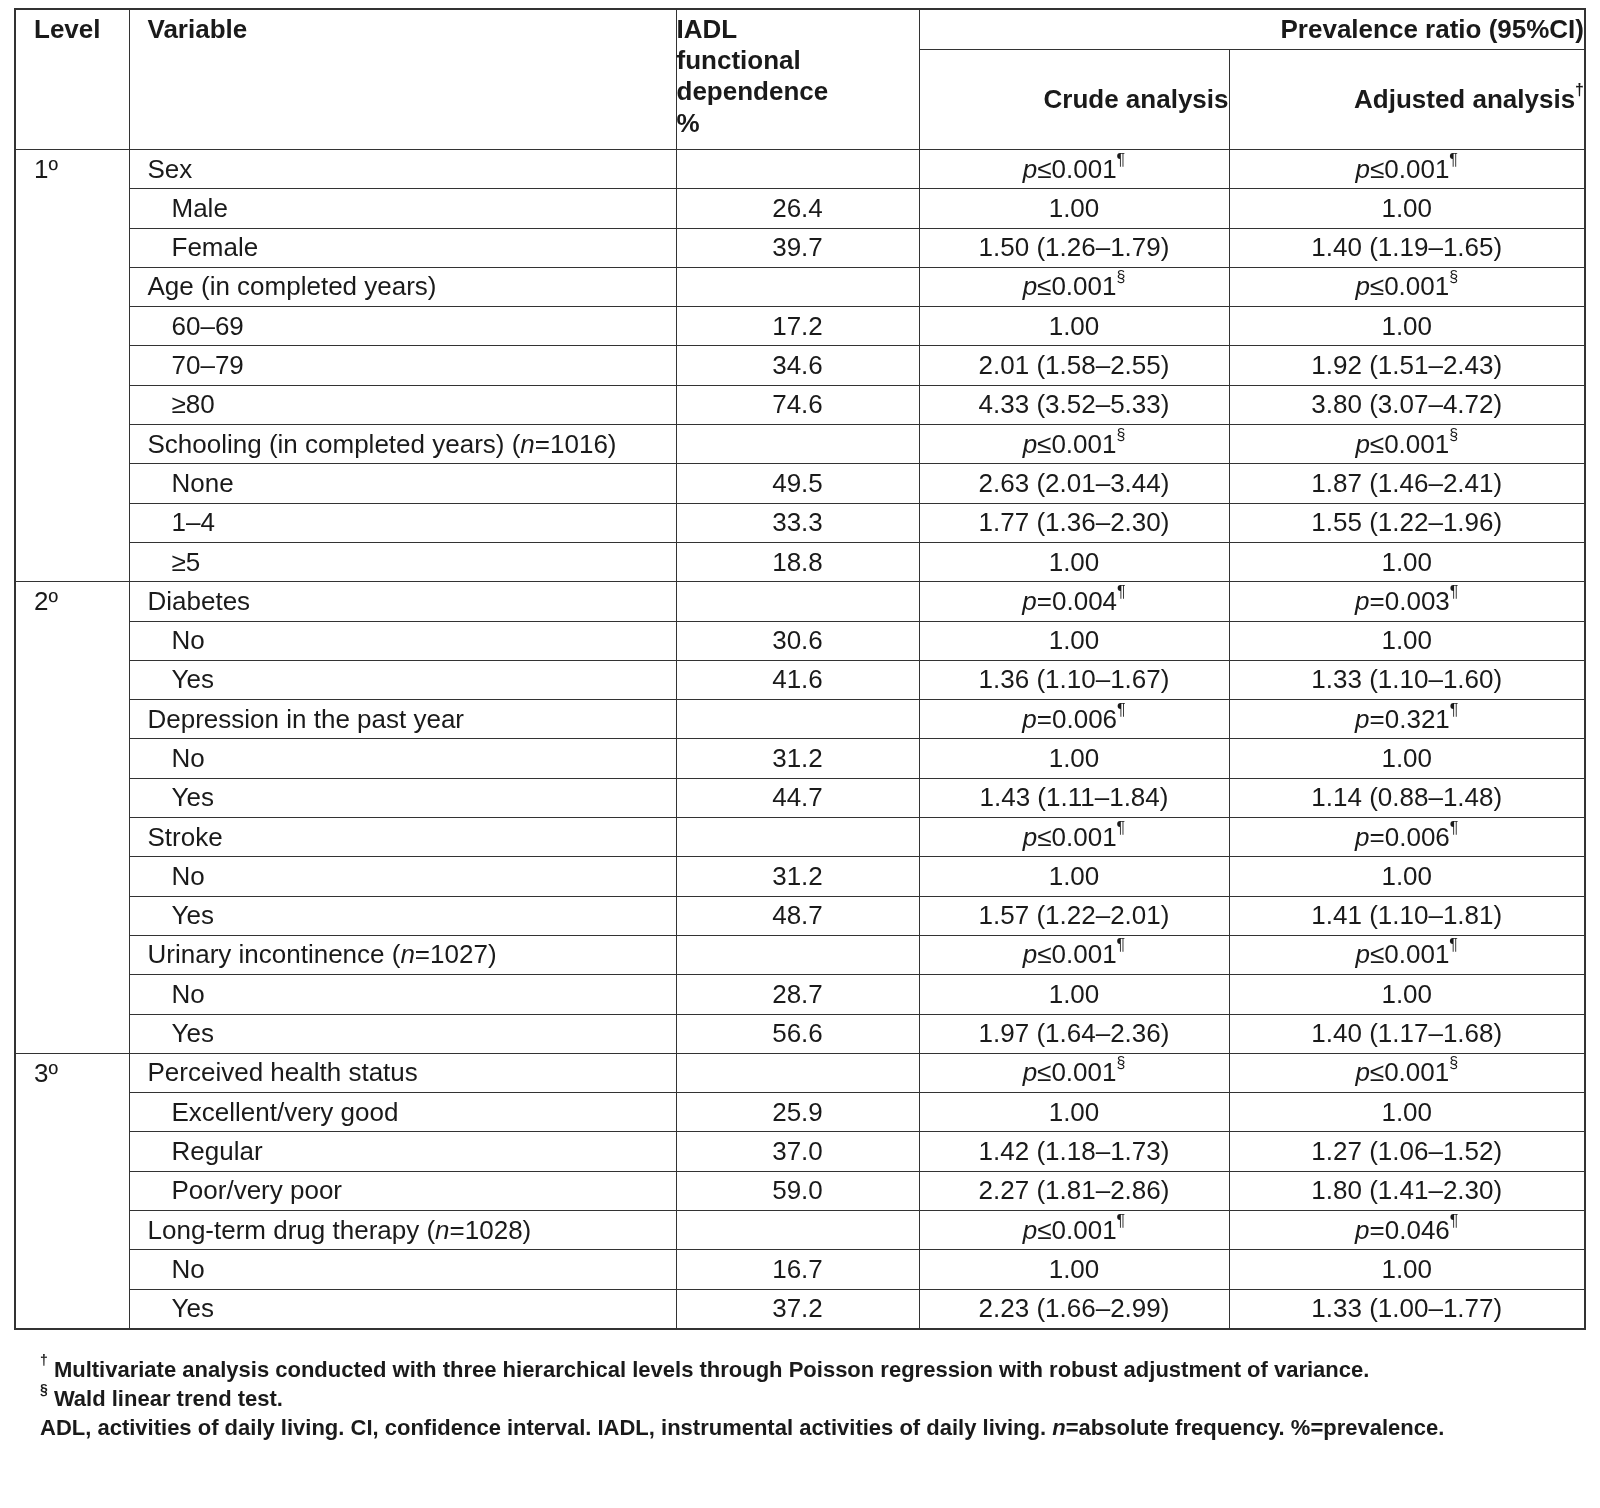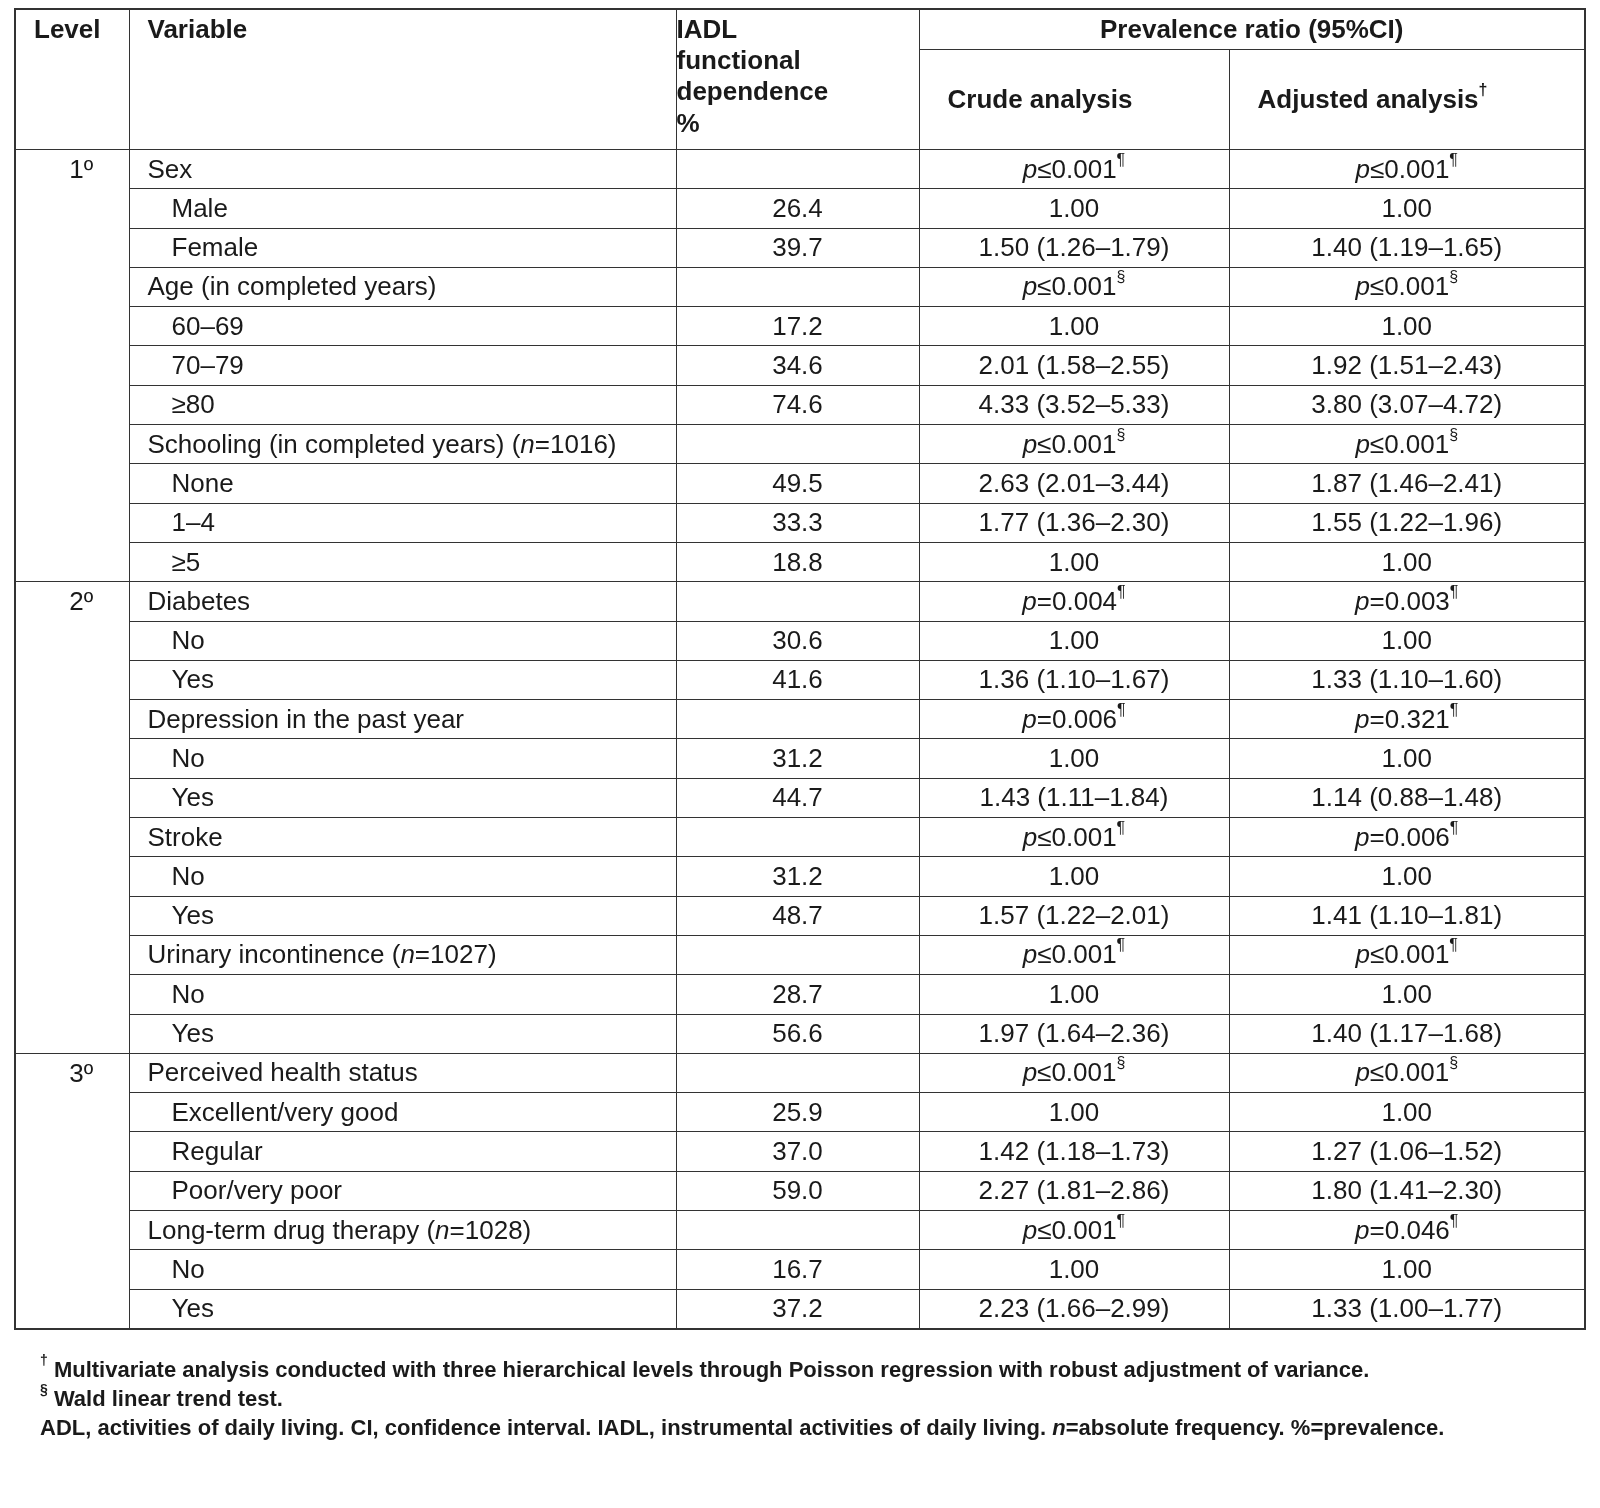--- a/index.html
+++ b/index.html
@@ -8,25 +8,25 @@
   table { border-collapse:collapse; width:1570px; table-layout:fixed; border:2px solid #333; }
   th, td { border:1.5px solid #333; font-size:26px; line-height:1.2; padding:0; }
   th { font-weight:bold; }
   .c-level { width:114px; }
   .c-var { width:547px; }
   .c-iadl { width:243px; }
   .c-crude { width:310px; }
   .c-adj { width:356px; }
   thead th.level, thead th.var { text-align:left; vertical-align:top; padding:4px 0 0 18px; }
   thead th.iadl { text-align:left; vertical-align:top; padding-top:4px; }
-  thead th.pr { text-align:center; height:37px; }
-  thead th.sub { text-align:left; height:94px;padding-left:28px; }
+  thead th.pr { text-align:right; height:37px; }
+  thead th.sub { text-align:right; height:94px;padding-left:28px; }
   thead tr.r1 th.level, thead tr.r1 th.var, thead tr.r1 th.iadl { height:135px; }
   tbody td { height:38.3px; }
-  td.level { vertical-align:top; padding:4px 0 0 18px; text-align:center; }
+  td.level { vertical-align:top; padding:4px 0 0 18px; text-align:left; }
   td.var { text-align:left; padding-left:18px; }
   td.var.sub { padding-left:42px; }
   td.num, td.crude, td.adj { text-align:center; }
   i { font-style:italic; }
   sup { font-size:16px; vertical-align:top; line-height:1; position:relative; top:-2px; }
   .notes { position:absolute; left:40px; top:1355px; font-size:22px; line-height:29px; }
   .notes div { white-space:nowrap;font-weight:bold; }
   .notes sup { font-size:14px; }
 </style>
 </head>

